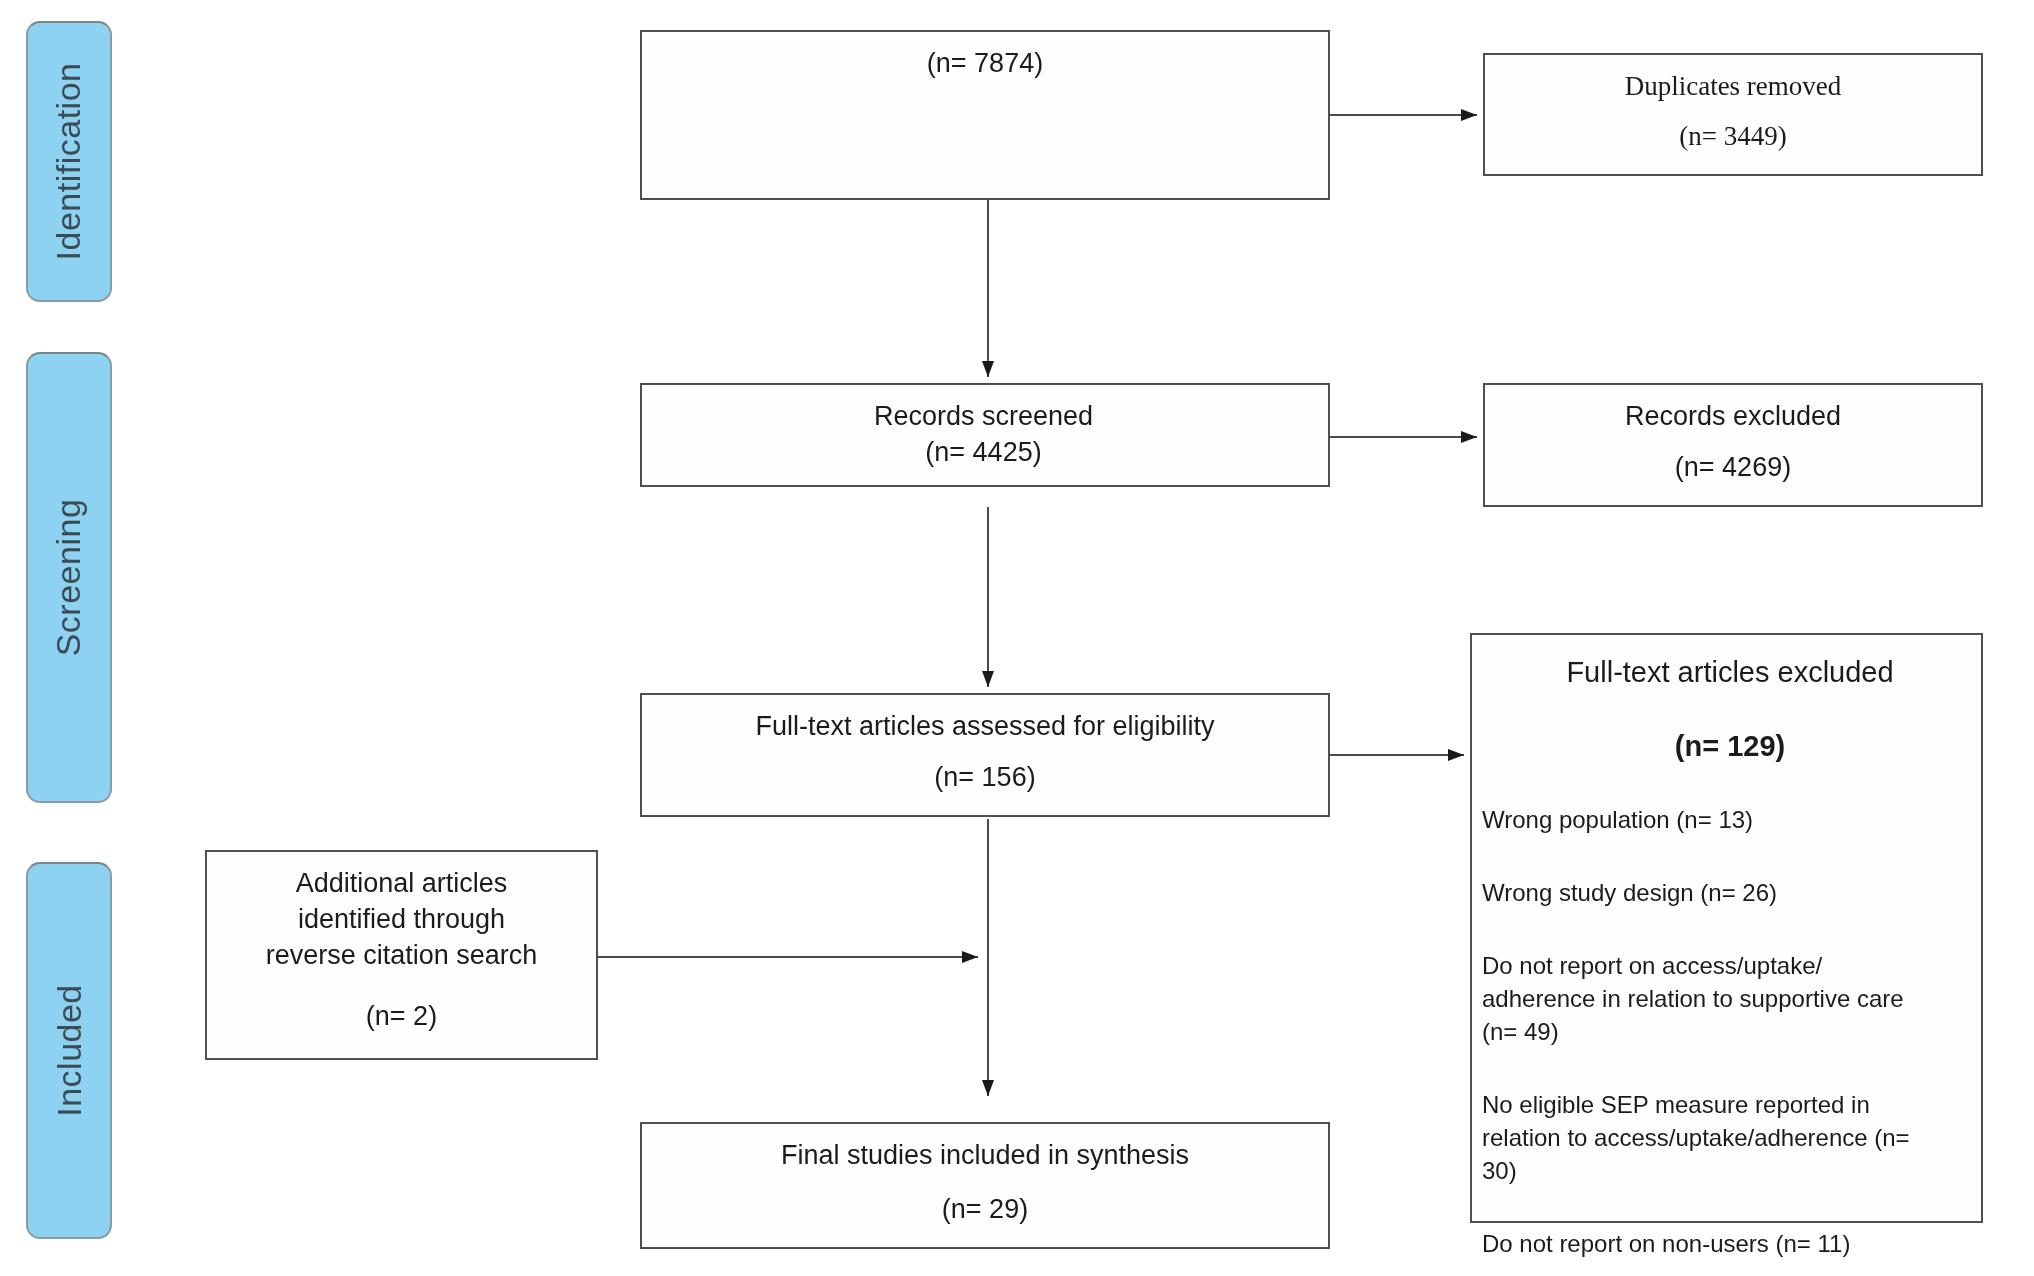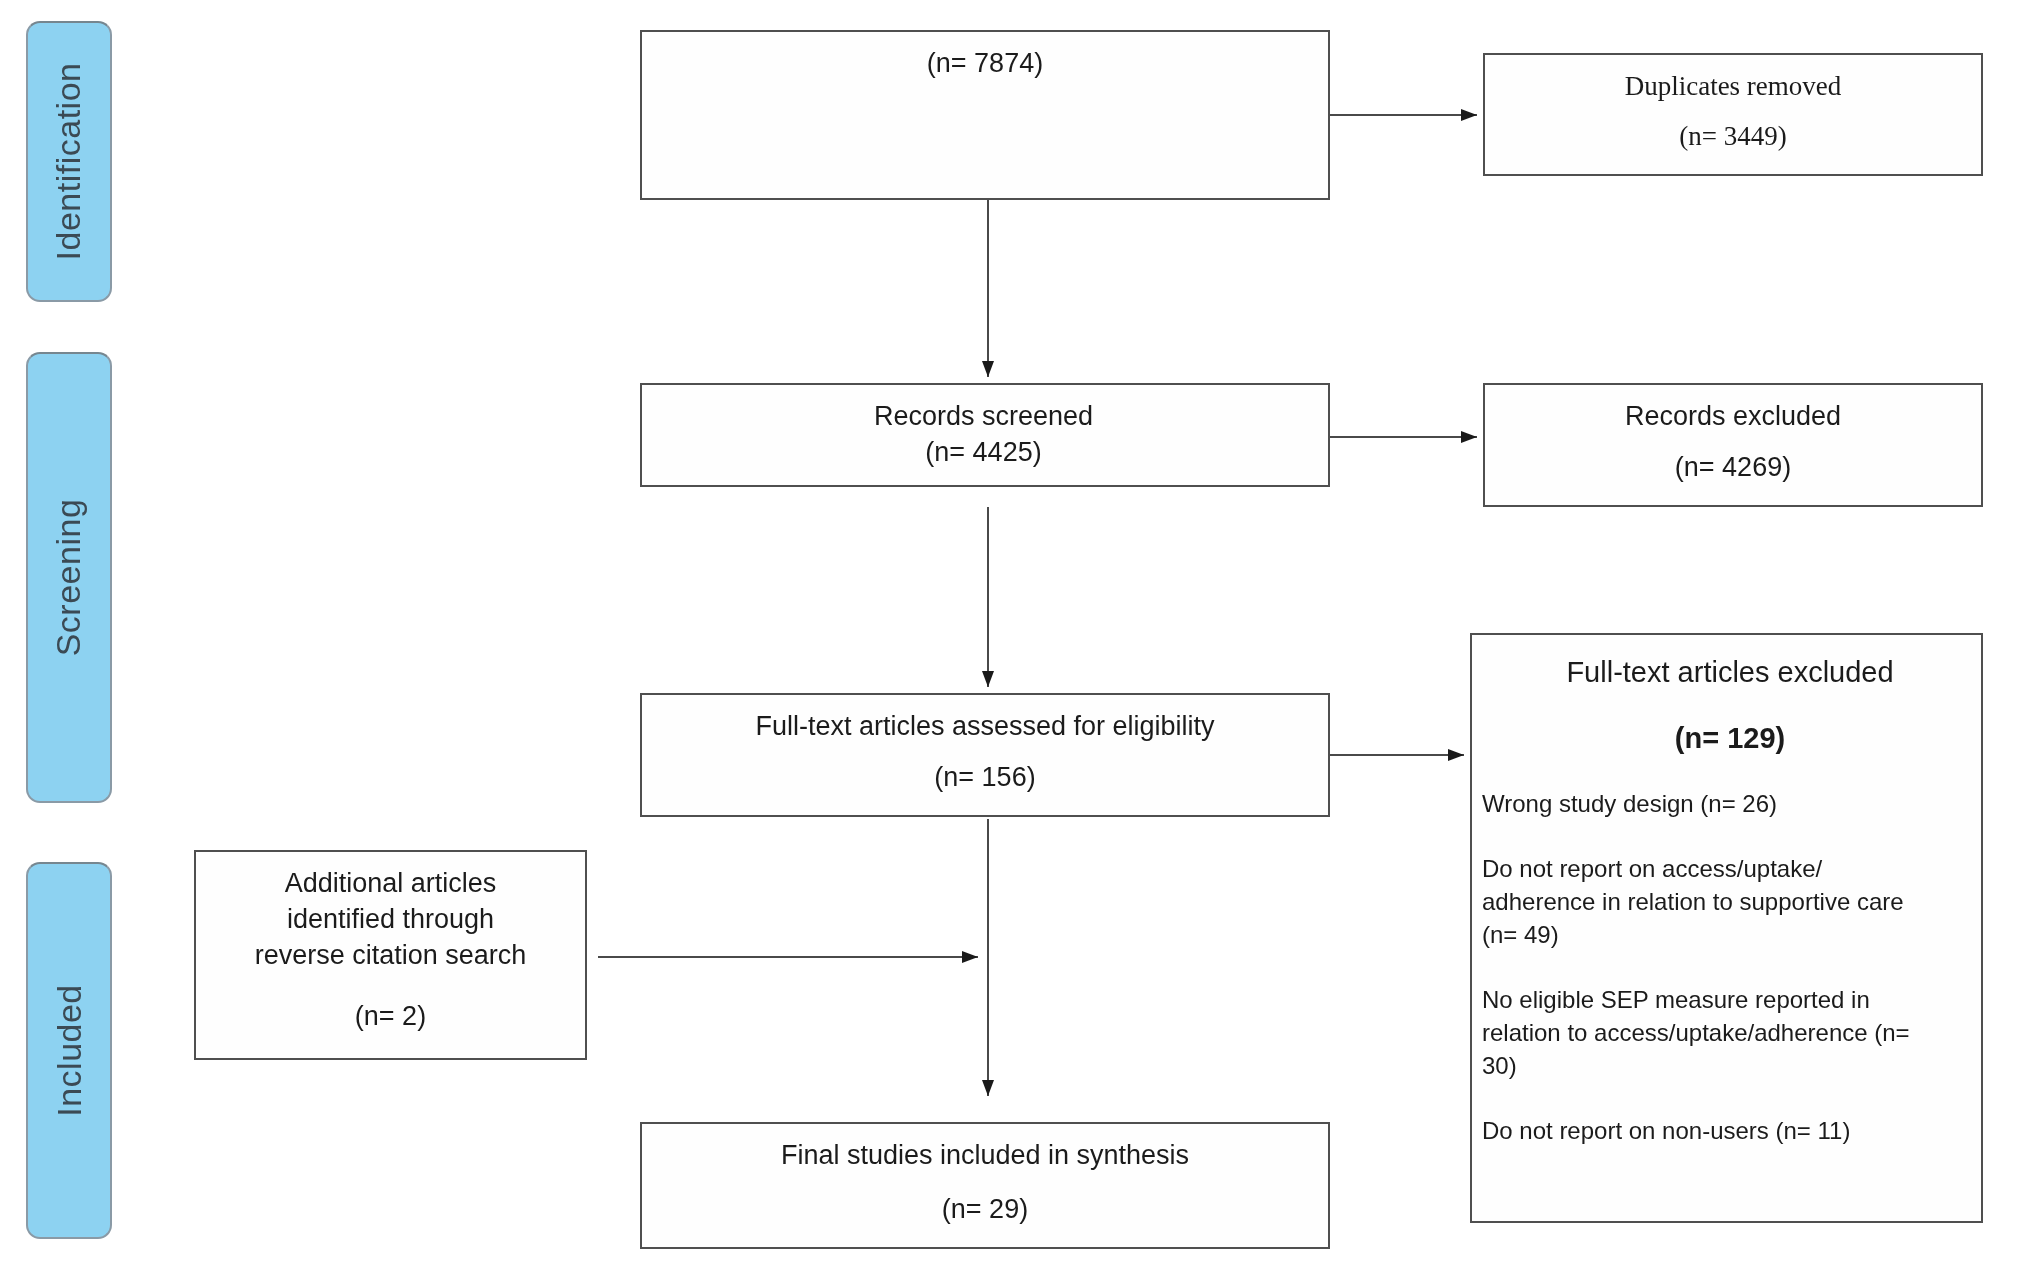--- a/index.html
+++ b/index.html
@@ -51,21 +51,21 @@
   }
   .pre { white-space: pre-line; }
   
   .xbox {
     position: absolute;
     background: #fefefe;
     border: 2px solid #4f4f4f;
     box-sizing: border-box;
     display: flex;
     flex-direction: column;
-    gap: 32px;
+    gap: 40px;
     padding: 16px 3px 20px 10px;
     font-size: 24px;
     line-height: 33px;
     text-align: left;
   }
   .xbox .xhead { text-align: center; font-size: 29px; line-height: 34px; padding-top: 4px; }
   .xbox .xcount { text-align: center; font-size: 29px; line-height: 34px; font-weight: bold; }
   #arrow-layer {
     position: absolute;
     top: 0; left: 0;
@@ -112,31 +112,32 @@
   </div>
 
   <div class="fbox" style="left:1483px; top:383px; width:500px; height:124px;">
     <div class="pre">Records excluded</div>
     <div>(n= 4269)</div>
   </div>
 
   <div class="xbox" style="left:1470px; top:633px; width:513px; height:590px;">
     <div class="xhead">Full-text articles excluded</div>
     <div class="xcount">(n= 129)</div>
+    <div class="pre">Wrong population (n= 13)</div>
     <div class="pre">Wrong study design (n= 26)</div>
     <div class="pre">Do not report on access/uptake/
 adherence in relation to supportive care
 (n= 49)</div>
     <div class="pre">No eligible SEP measure reported in
 relation to access/uptake/adherence (n=
 30)</div>
     <div class="pre">Do not report on non-users (n= 11)</div>
   </div>
 
-  <div class="fbox" style="left:194px; top:850px; width:393px; height:210px; padding-bottom:24px;">
+  <div class="fbox" style="left:205px; top:850px; width:393px; height:210px; padding-bottom:24px;">
     <div class="pre">Additional articles
 identified through
 reverse citation search</div>
     <div>(n= 2)</div>
   </div>
 
   <svg id="arrow-layer" width="2034" height="1276" viewBox="0 0 2034 1276">
     <defs>
       <marker id="ah" markerWidth="10" markerHeight="8" refX="8" refY="3" orient="auto" markerUnits="strokeWidth">
         <path d="M0,0 L8,3 L0,6 Z" fill="#1a1a1a"></path>

